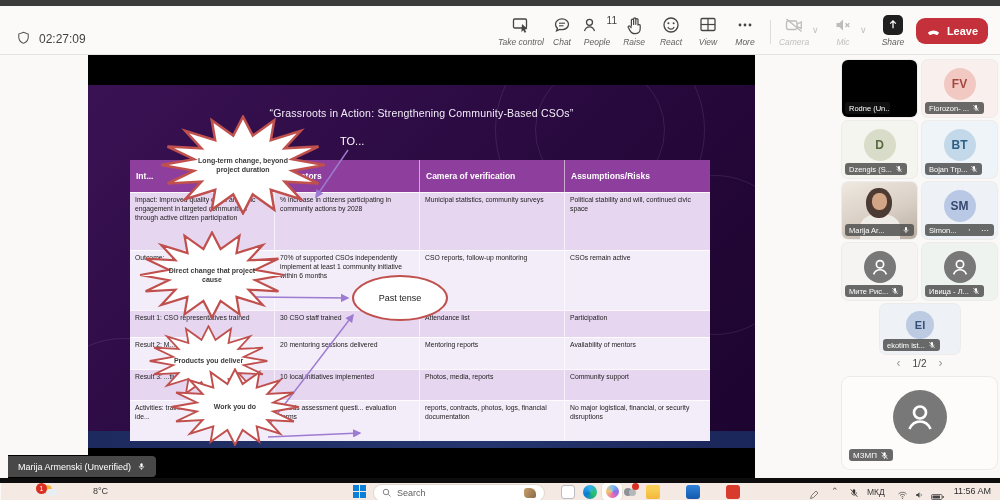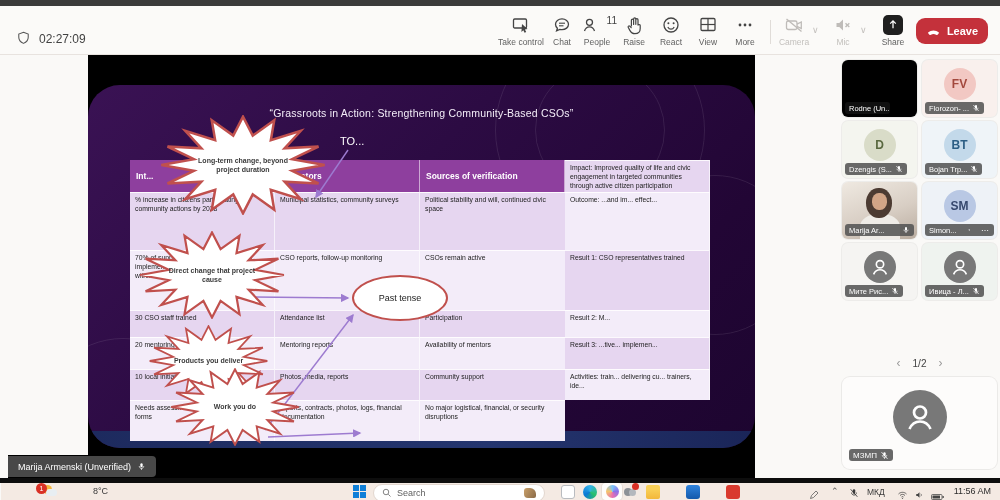--- a/index.html
+++ b/index.html
@@ -8,31 +8,31 @@
 
   
   .top-strip { position:absolute; left:0; top:0; width:100%; height:6px; background:#3b3b3b; }
   .bottom-strip { position:absolute; left:0; top:478px; width:100%; height:5px; background:#0d0d0d; }
 
   
   #toolbar { position:absolute; left:0; top:6px; width:100%; height:49px; background:#fbfaf8; border-bottom:1px solid #e8e3df; }
   .timer { position:absolute; left:16px; top:15px; display:flex; align-items:center; gap:8px; color:#424242; font-size:12px;margin-top:10px; }
   .tb-btn { position:absolute; top:9px; text-align:center; color:#616161; font-size:8.5px; cursor:default; }
   .tb-btn svg { display:block; margin:0 auto 2px; }
-  .tb-lbl { white-space:nowrap; }
+  .tb-lbl { white-space:nowrap;font-style:italic; }
   .tb-lbl.dis { color:#c3c0bd; }
   .tb-divider { position:absolute; left:770px; top:14px; width:1px; height:24px; background:#e0dcd8; }
   .tb-chev { position:absolute; top:19px; color:#c3c0bd; font-size:9px; }
   .share-box { width:20px; height:20px; background:#1f1f1f; border-radius:5px; margin:0 auto 2px; display:flex; align-items:center; justify-content:center; }
   #leave-btn { position:absolute; left:916px; top:12px; width:72px; height:26px; background:#c4313b; border-radius:9px; display:flex; align-items:center; justify-content:center; gap:6px; color:#fff; font-size:11px; font-weight:bold; }
 
   
   #stage { position:absolute; left:88px; top:55px; width:667px; height:423px; background:#000; }
   #slide { position:absolute; left:0; top:30px; width:667px; height:363px; overflow:hidden;
-           background:linear-gradient(135deg,#3a1254 0%, #2c0b43 40%, #220635 75%, #1d0530 100%);border-radius:32px; }
+           background:linear-gradient(135deg,#3a1254 0%, #2c0b43 40%, #220635 75%, #1d0530 100%); }
   #slide::after { content:""; position:absolute; left:0; bottom:0; width:100%; height:17px;
            background:linear-gradient(90deg,#1d2a5e, #24356f 60%, #1a2558); }
   .deco { position:absolute; border:1px solid rgba(255,255,255,.09); border-radius:50%; }
   .slide-title { position:absolute; left:60px; top:22px; width:547px; text-align:center; color:#f3edf8; font-size:10.5px; letter-spacing:.2px; }
   .to-label { position:absolute; left:252px; top:50px; color:#fff; font-size:11px; }
 
   
   #lf-table { position:absolute; left:42px; top:75px; width:580px; display:grid;
               grid-template-columns:145px 145px 145px 145px;
               grid-template-rows:32px 58px 60px 27px 32px 31px 41px; z-index:1; }
@@ -208,21 +208,22 @@
       <div class="deco" style="right:90px;top:-20px;width:130px;height:130px;"></div>
       <div class="deco" style="right:-40px;top:90px;width:160px;height:160px;"></div>
       <div class="deco" style="left:-50px;bottom:-60px;width:170px;height:170px;"></div>
 
       <div class="slide-title">“Grassroots in Action: Strengthening Community-Based CSOs”</div>
       <div class="to-label">TO...</div>
 
       <div id="lf-table">
         <div class="th">Int...</div>
         <div class="th">Indicators</div>
-        <div class="th">Sources of verification</div>
+        <div class="th">Camera of verification</div>
+        <div class="th" style="border-right:none;">Assumptions/Risks</div>
 
         <div class="td dark">Impact: Improved quality of life and civic engagement in targeted communities through active citizen participation</div>
         <div class="td dark">% increase in citizens participating in community actions by 2028</div>
         <div class="td dark">Municipal statistics, community surveys</div>
         <div class="td dark" style="border-right:none;">Political stability and will, continued civic space</div>
 
         <div class="td light">Outcome: ...and im... effect...</div>
         <div class="td light">70% of supported CSOs independently implement at least 1 community initiative within 6 months</div>
         <div class="td light">CSO reports, follow-up monitoring</div>
         <div class="td light" style="border-right:none;">CSOs remain active</div>
@@ -410,20 +411,32 @@
       <span>Ивица - Л...</span>
       <svg width="8" height="8" viewBox="0 0 24 24">
           <rect x="9" y="3" width="6" height="11" rx="3" fill="#fff"></rect>
           <path d="M6 11c0 3.3 2.7 6 6 6s6-2.7 6-6" stroke="#fff" stroke-width="2" fill="none"></path>
           <line x1="12" y1="17" x2="12" y2="21" stroke="#fff" stroke-width="2"></line>
           <line x1="4" y1="3" x2="20" y2="21" stroke="#fff" stroke-width="2.2"></line>
         </svg>
     </div>
   </div>
 
+  <div class="tile" style="left:880px;top:304px;width:80px;height:50px;background:#eef1f6;">
+    <div class="av" style="background:#bccbe2;color:#35517a;width:28px;height:28px;font-size:11px;">EI</div>
+    <div class="np">
+      <span>ekotim ist...</span>
+      <svg width="8" height="8" viewBox="0 0 24 24">
+          <rect x="9" y="3" width="6" height="11" rx="3" fill="#fff"></rect>
+          <path d="M6 11c0 3.3 2.7 6 6 6s6-2.7 6-6" stroke="#fff" stroke-width="2" fill="none"></path>
+          <line x1="12" y1="17" x2="12" y2="21" stroke="#fff" stroke-width="2"></line>
+          <line x1="4" y1="3" x2="20" y2="21" stroke="#fff" stroke-width="2.2"></line>
+        </svg>
+    </div>
+  </div>
 
   <div id="pagination">
     <span class="pg-ch">‹</span>
     <span class="pg-num">1/2</span>
     <span class="pg-ch">›</span>
   </div>
 
   <div id="big-tile">
     <div class="pav">
       <svg width="36" height="36" viewBox="0 0 24 24">

